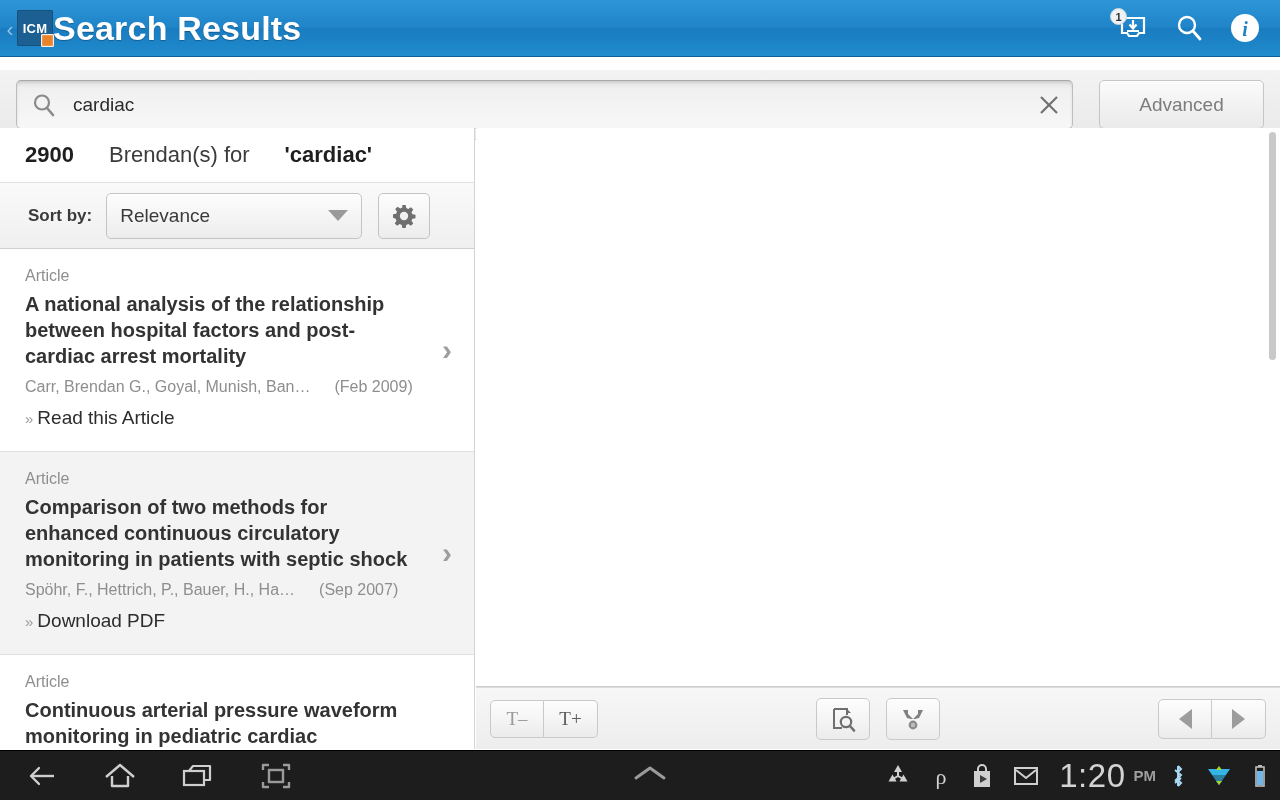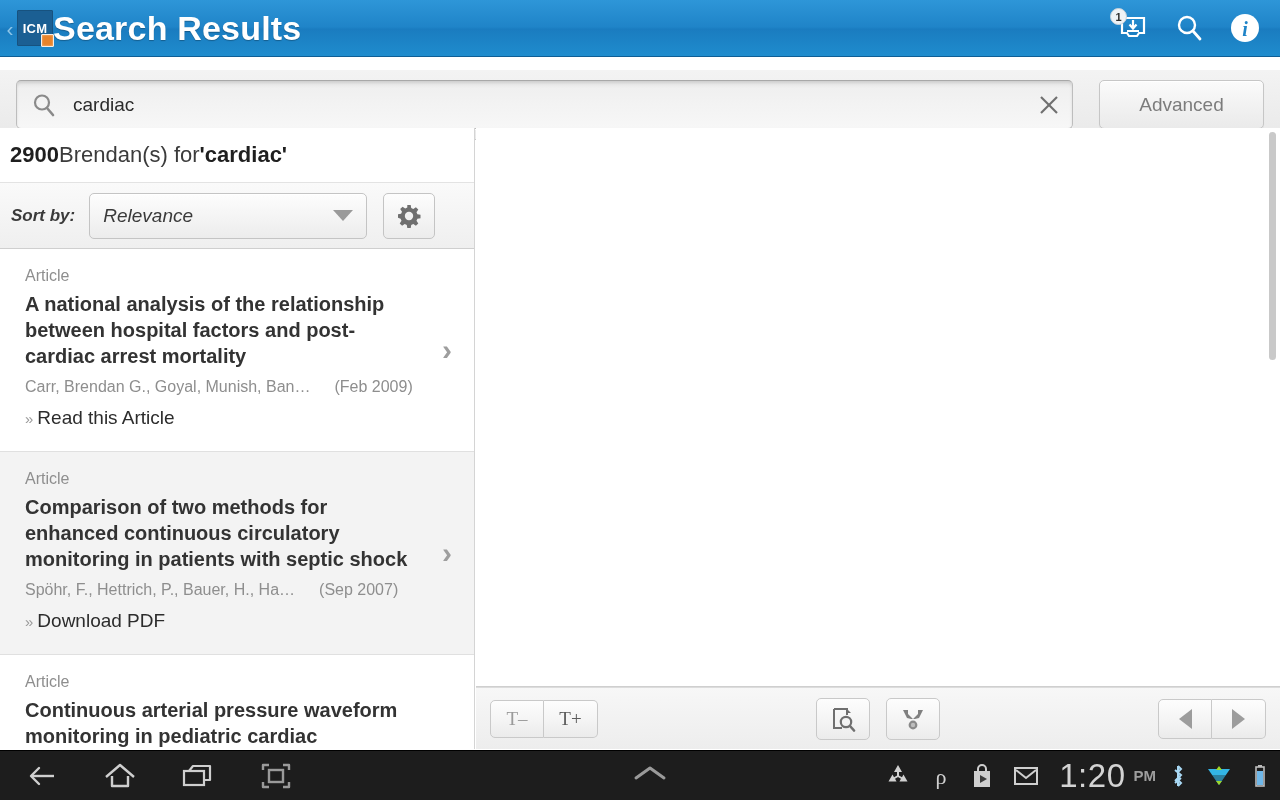--- a/index.html
+++ b/index.html
@@ -97,33 +97,33 @@
   }
 
   
   .left-panel {
     position: absolute; left: 0; top: 128px; width: 475px; height: 621px;
     background: #ffffff; overflow: hidden; box-sizing: border-box;
     border-right: 1px solid #d4d4d4;
   }
   .result-count {
     height: 55px; display: flex; align-items: center;
-    padding-left: 10px; font-size: 22px; color: #3b3b3b;
-    border-bottom: 1px solid #e3e3e3; box-sizing: border-box;
+    padding-left: 25px; font-size: 22px; color: #3b3b3b;
+    border-bottom: 1px solid #e3e3e3; box-sizing: border-box; gap: 35px;
   }
   .result-count b { color: #1f1f1f; }
   .sortbar {
     height: 66px; box-sizing: border-box;
     background: linear-gradient(to bottom, #fafafa 0%, #efefef 100%);
     border-bottom: 1px solid #cfcfcf;
-    display: flex; align-items: center; padding-left: 11px; font-style: italic;
+    display: flex; align-items: center; padding-left: 28px;
   }
   .sort-label { font-size: 17px; font-weight: bold; color: #3a3a3a; margin-right: 14px; }
   .sort-select {
-    width: 278px; height: 46px; box-sizing: border-box;
+    width: 256px; height: 46px; box-sizing: border-box;
     background: linear-gradient(to bottom, #fdfdfd 0%, #f4f4f4 55%, #ececec 100%);
     border: 1px solid #c4c4c4; border-radius: 5px;
     box-shadow: 0 1px 0 rgba(255,255,255,.9) inset;
     display: flex; align-items: center; justify-content: space-between;
     padding: 0 13px 0 13px; cursor: pointer;
   }
   .sort-value { font-size: 19px; color: #3a3a3a; }
   .caret {
     width: 0; height: 0; border-left: 10px solid transparent;
     border-right: 10px solid transparent; border-top: 11px solid #9a9a9a;

